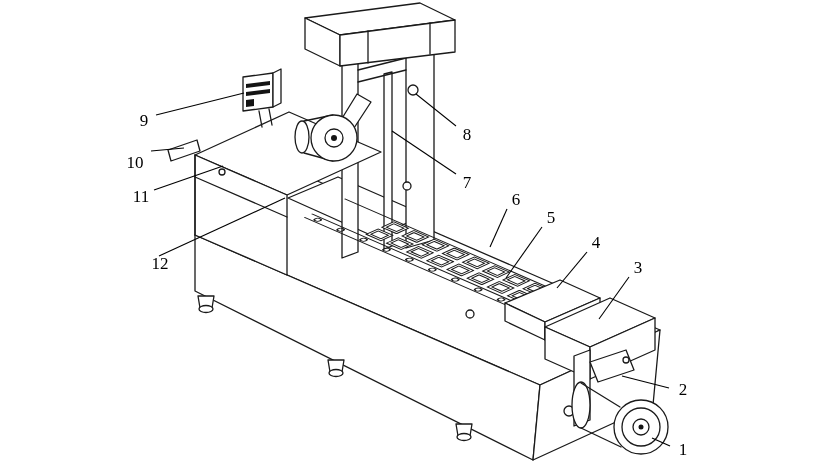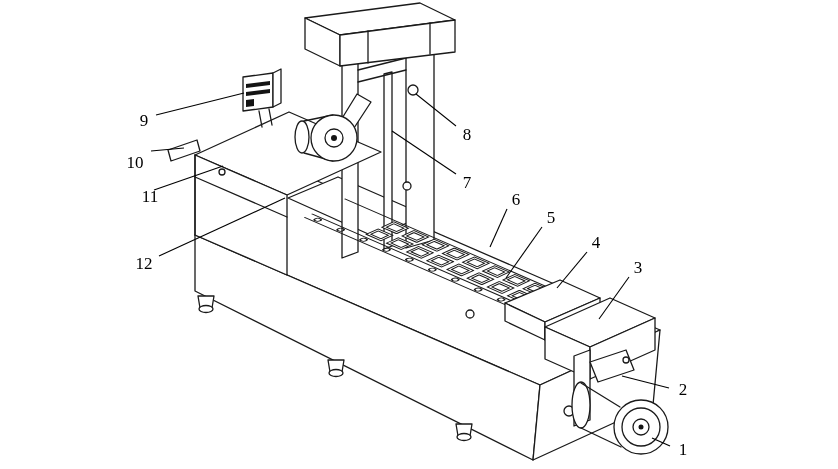--- a/index.html
+++ b/index.html
@@ -182,16 +182,16 @@
       <div class="callout" style="left: 683px; top: 449px;">1</div>
       <div class="callout" style="left: 683px; top: 389px;">2</div>
       <div class="callout" style="left: 638px; top: 267px;">3</div>
       <div class="callout" style="left: 596px; top: 242px;">4</div>
       <div class="callout" style="left: 551px; top: 217px;">5</div>
       <div class="callout" style="left: 516px; top: 199px;">6</div>
       <div class="callout" style="left: 467px; top: 182px;">7</div>
       <div class="callout" style="left: 467px; top: 134px;">8</div>
       <div class="callout" style="left: 144px; top: 120px;">9</div>
       <div class="callout" style="left: 135px; top: 154px; margin-top: 8px;">10</div>
-      <div class="callout" style="left: 150px; top: 196px;">11</div>
-      <div class="callout" style="left: 144px; top: 263px;">12</div>
+      <div class="callout" style="left: 141px; top: 196px;">11</div>
+      <div class="callout" style="left: 160px; top: 263px;">12</div>
     </div>
 </div>
 
 </body></html>

